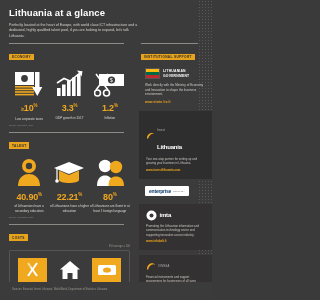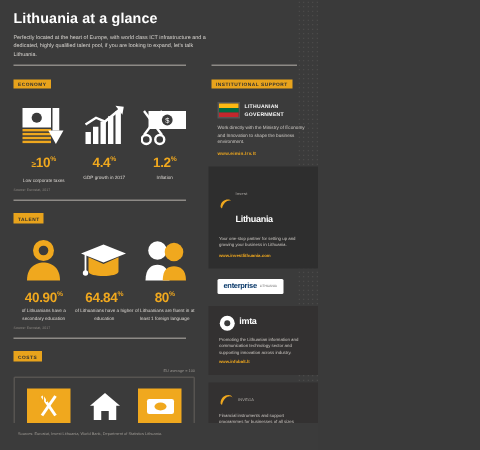--- a/index.html
+++ b/index.html
@@ -158,21 +158,21 @@
               <rect x="3" y="18" width="3.6" height="8" fill="#ffffff"></rect>
               <rect x="8" y="14.5" width="3.6" height="11.5" fill="#ffffff"></rect>
               <rect x="13" y="11" width="3.6" height="15" fill="#ffffff"></rect>
               <rect x="18" y="7.5" width="3.6" height="18.5" fill="#ffffff"></rect>
               <rect x="23" y="4" width="3.6" height="22" fill="#ffffff"></rect>
               <polyline points="3,13 10,8.5 16,11 27,2" fill="none" stroke="#ffffff" stroke-width="1.6"></polyline>
               <polygon points="23,0.5 28.5,1.2 27.6,6.5" fill="#ffffff"></polygon>
             </svg>
           </div>
           <div class="val">
-            <span>4.4</span><span class="sup">%</span>
+            <span>3.3</span><span class="sup">%</span>
           </div>
           <div class="cap">GDP growth in 2017</div>
         </div>
 
         <div class="stat">
           <div class="icon econ-icon">
             <svg width="32" height="28" viewBox="0 0 32 28">
               <rect x="5" y="4" width="25" height="12" fill="#ffffff"></rect>
               <circle cx="17.5" cy="10" r="3.6" fill="#3b3b3b"></circle>
               <text x="17.5" y="12" font-size="5" fill="#ffffff" text-anchor="middle" font-family="Liberation Sans, sans-serif">$</text>
@@ -214,21 +214,21 @@
         <div class="stat">
           <div class="icon talent-icon">
             <svg width="32" height="30" viewBox="0 0 32 30">
               <polygon points="16,5 31,11 16,17 1,11" fill="#ffffff"></polygon>
               <path d="M6,13.5 L6,23 C6,27 26,27 26,23 L26,13.5 L16,18 Z" fill="#f0a81e"></path>
               <line x1="4" y1="11.8" x2="4" y2="23" stroke="#ffffff" stroke-width="1.2"></line>
               <circle cx="4" cy="24" r="1.8" fill="#ffffff"></circle>
             </svg>
           </div>
           <div class="val">
-            <span>64.84</span><span class="sup">%</span>
+            <span>22.21</span><span class="sup">%</span>
           </div>
           <div class="cap">of Lithuanians have a higher education</div>
         </div>
 
         <div class="stat">
           <div class="icon talent-icon">
             <svg width="30" height="30" viewBox="0 0 30 30">
               <circle cx="10" cy="9" r="6.2" fill="#ffffff"></circle>
               <path d="M2,29 C2,21 6,18.5 10,18.5 C14,18.5 18,21 18,29 Z" fill="#ffffff"></path>
               <circle cx="21" cy="10" r="6.2" fill="#f0a81e"></circle>

